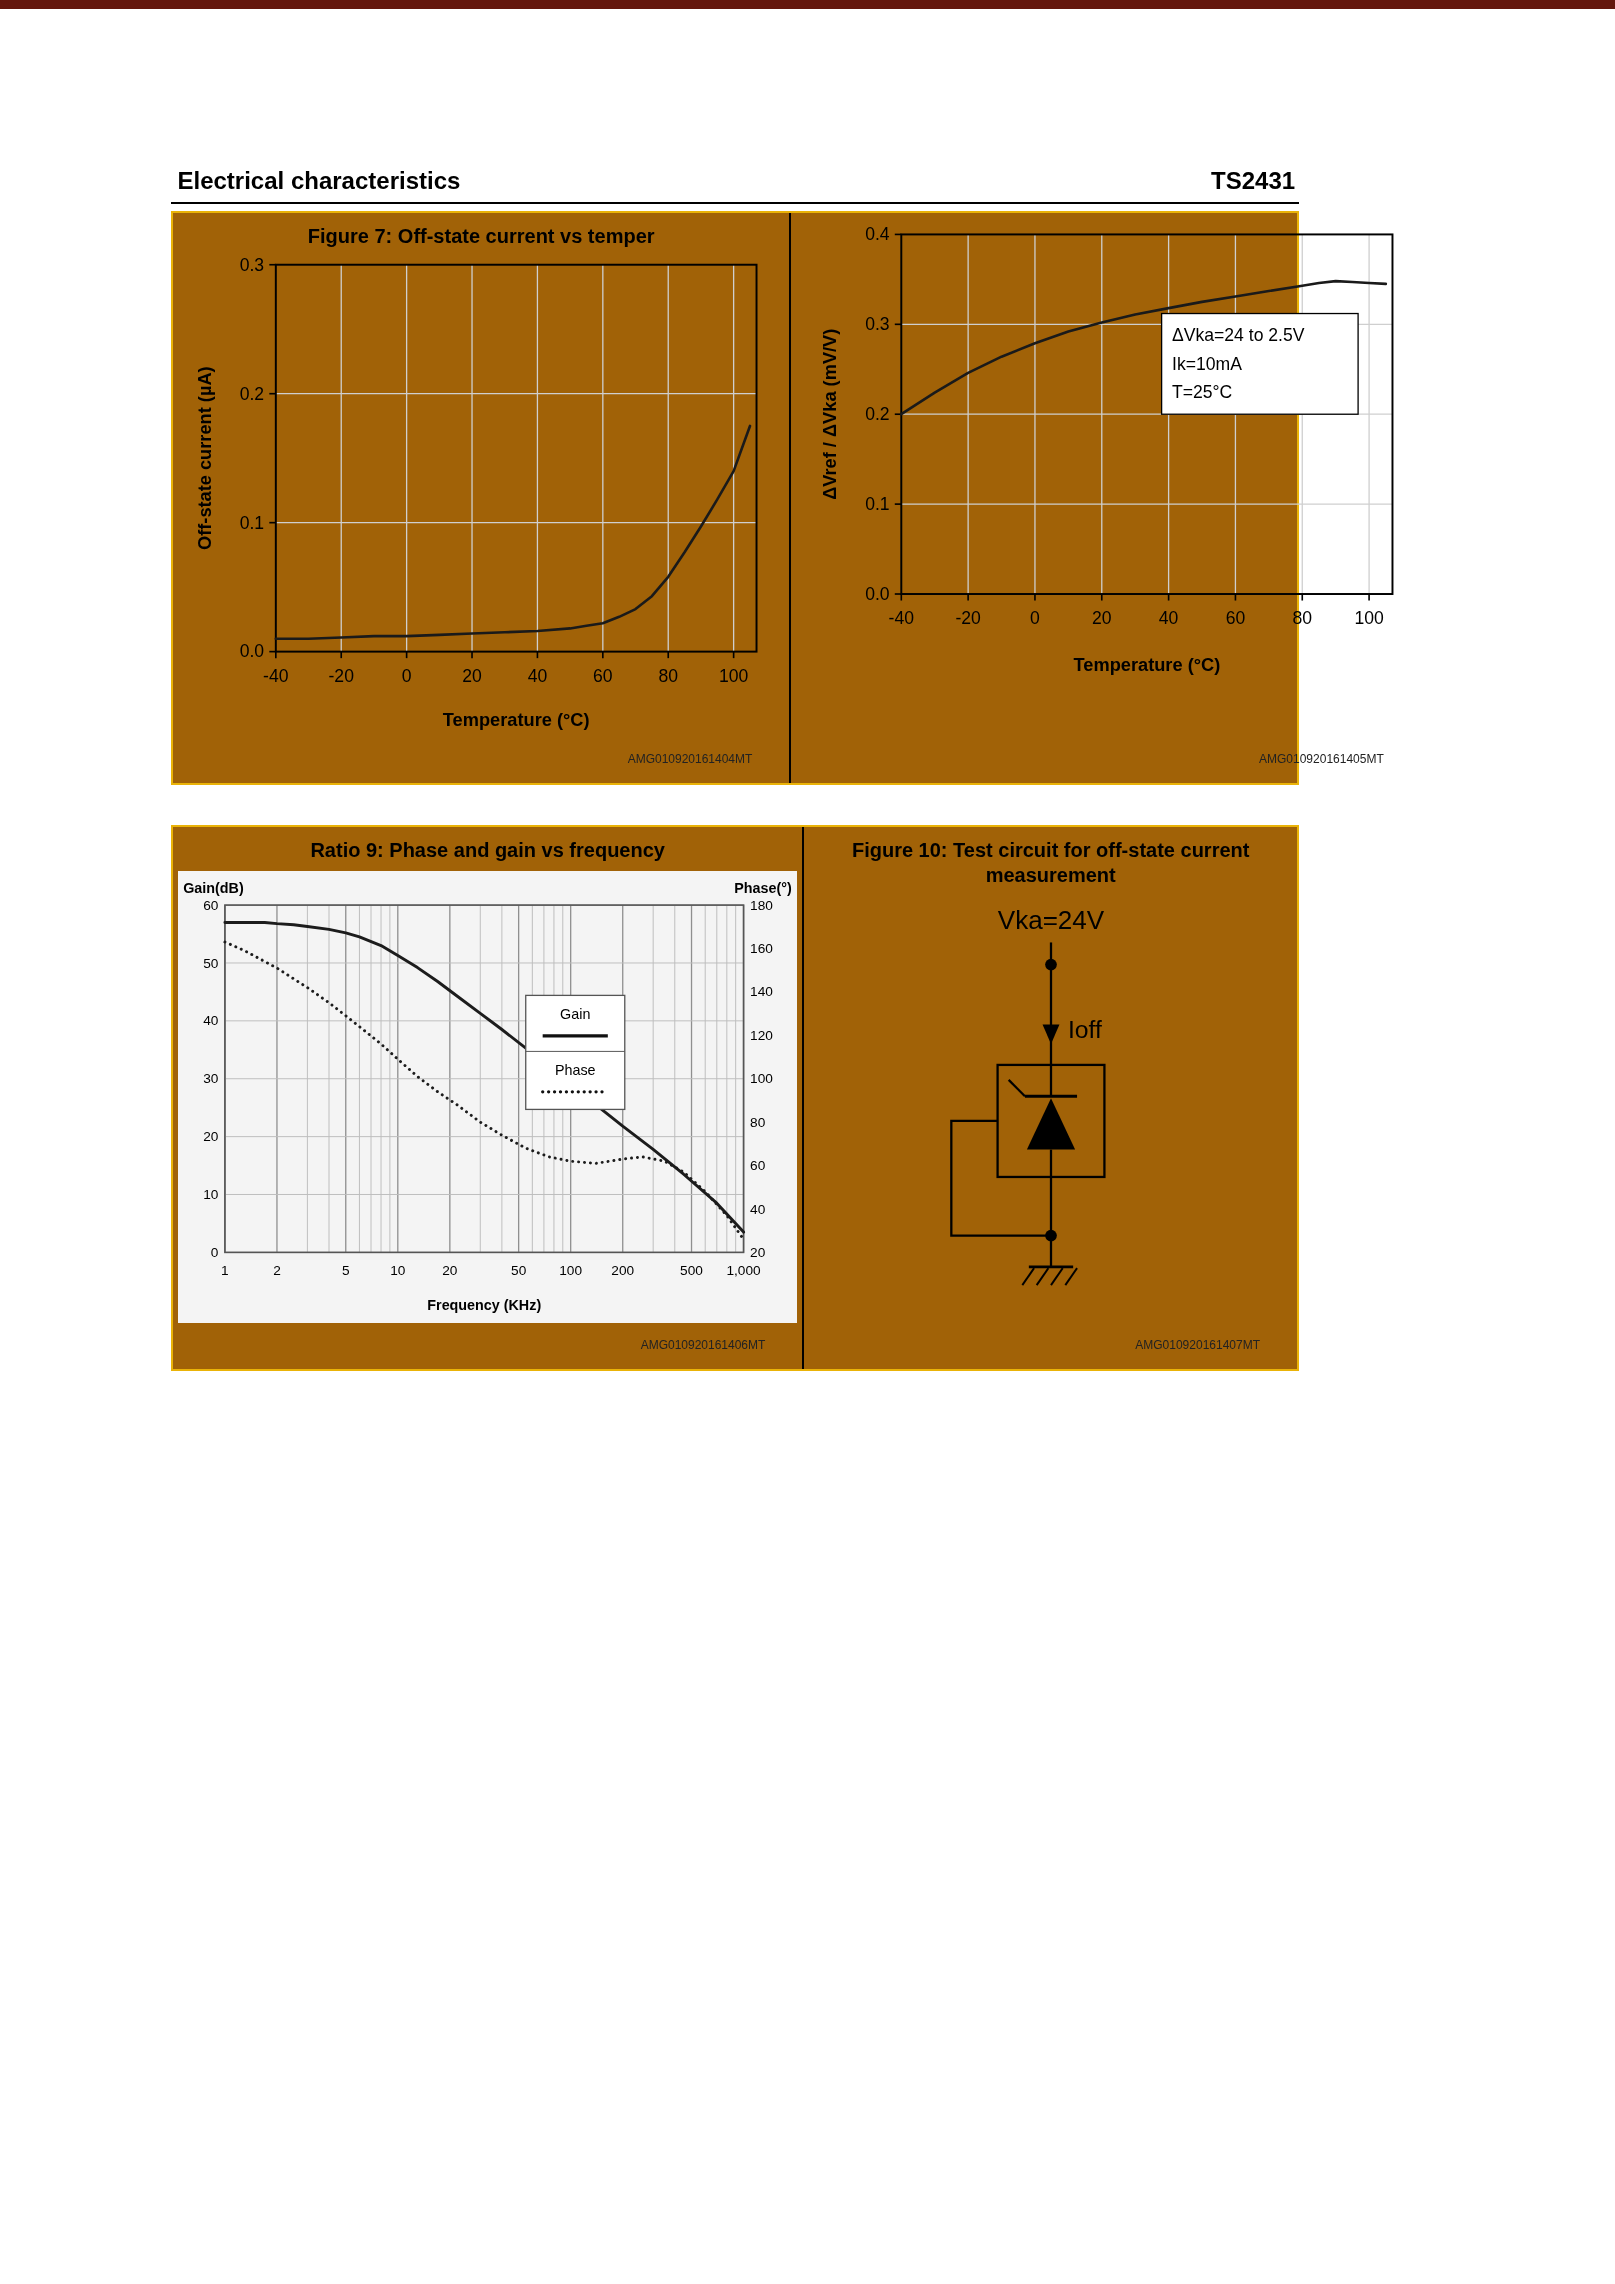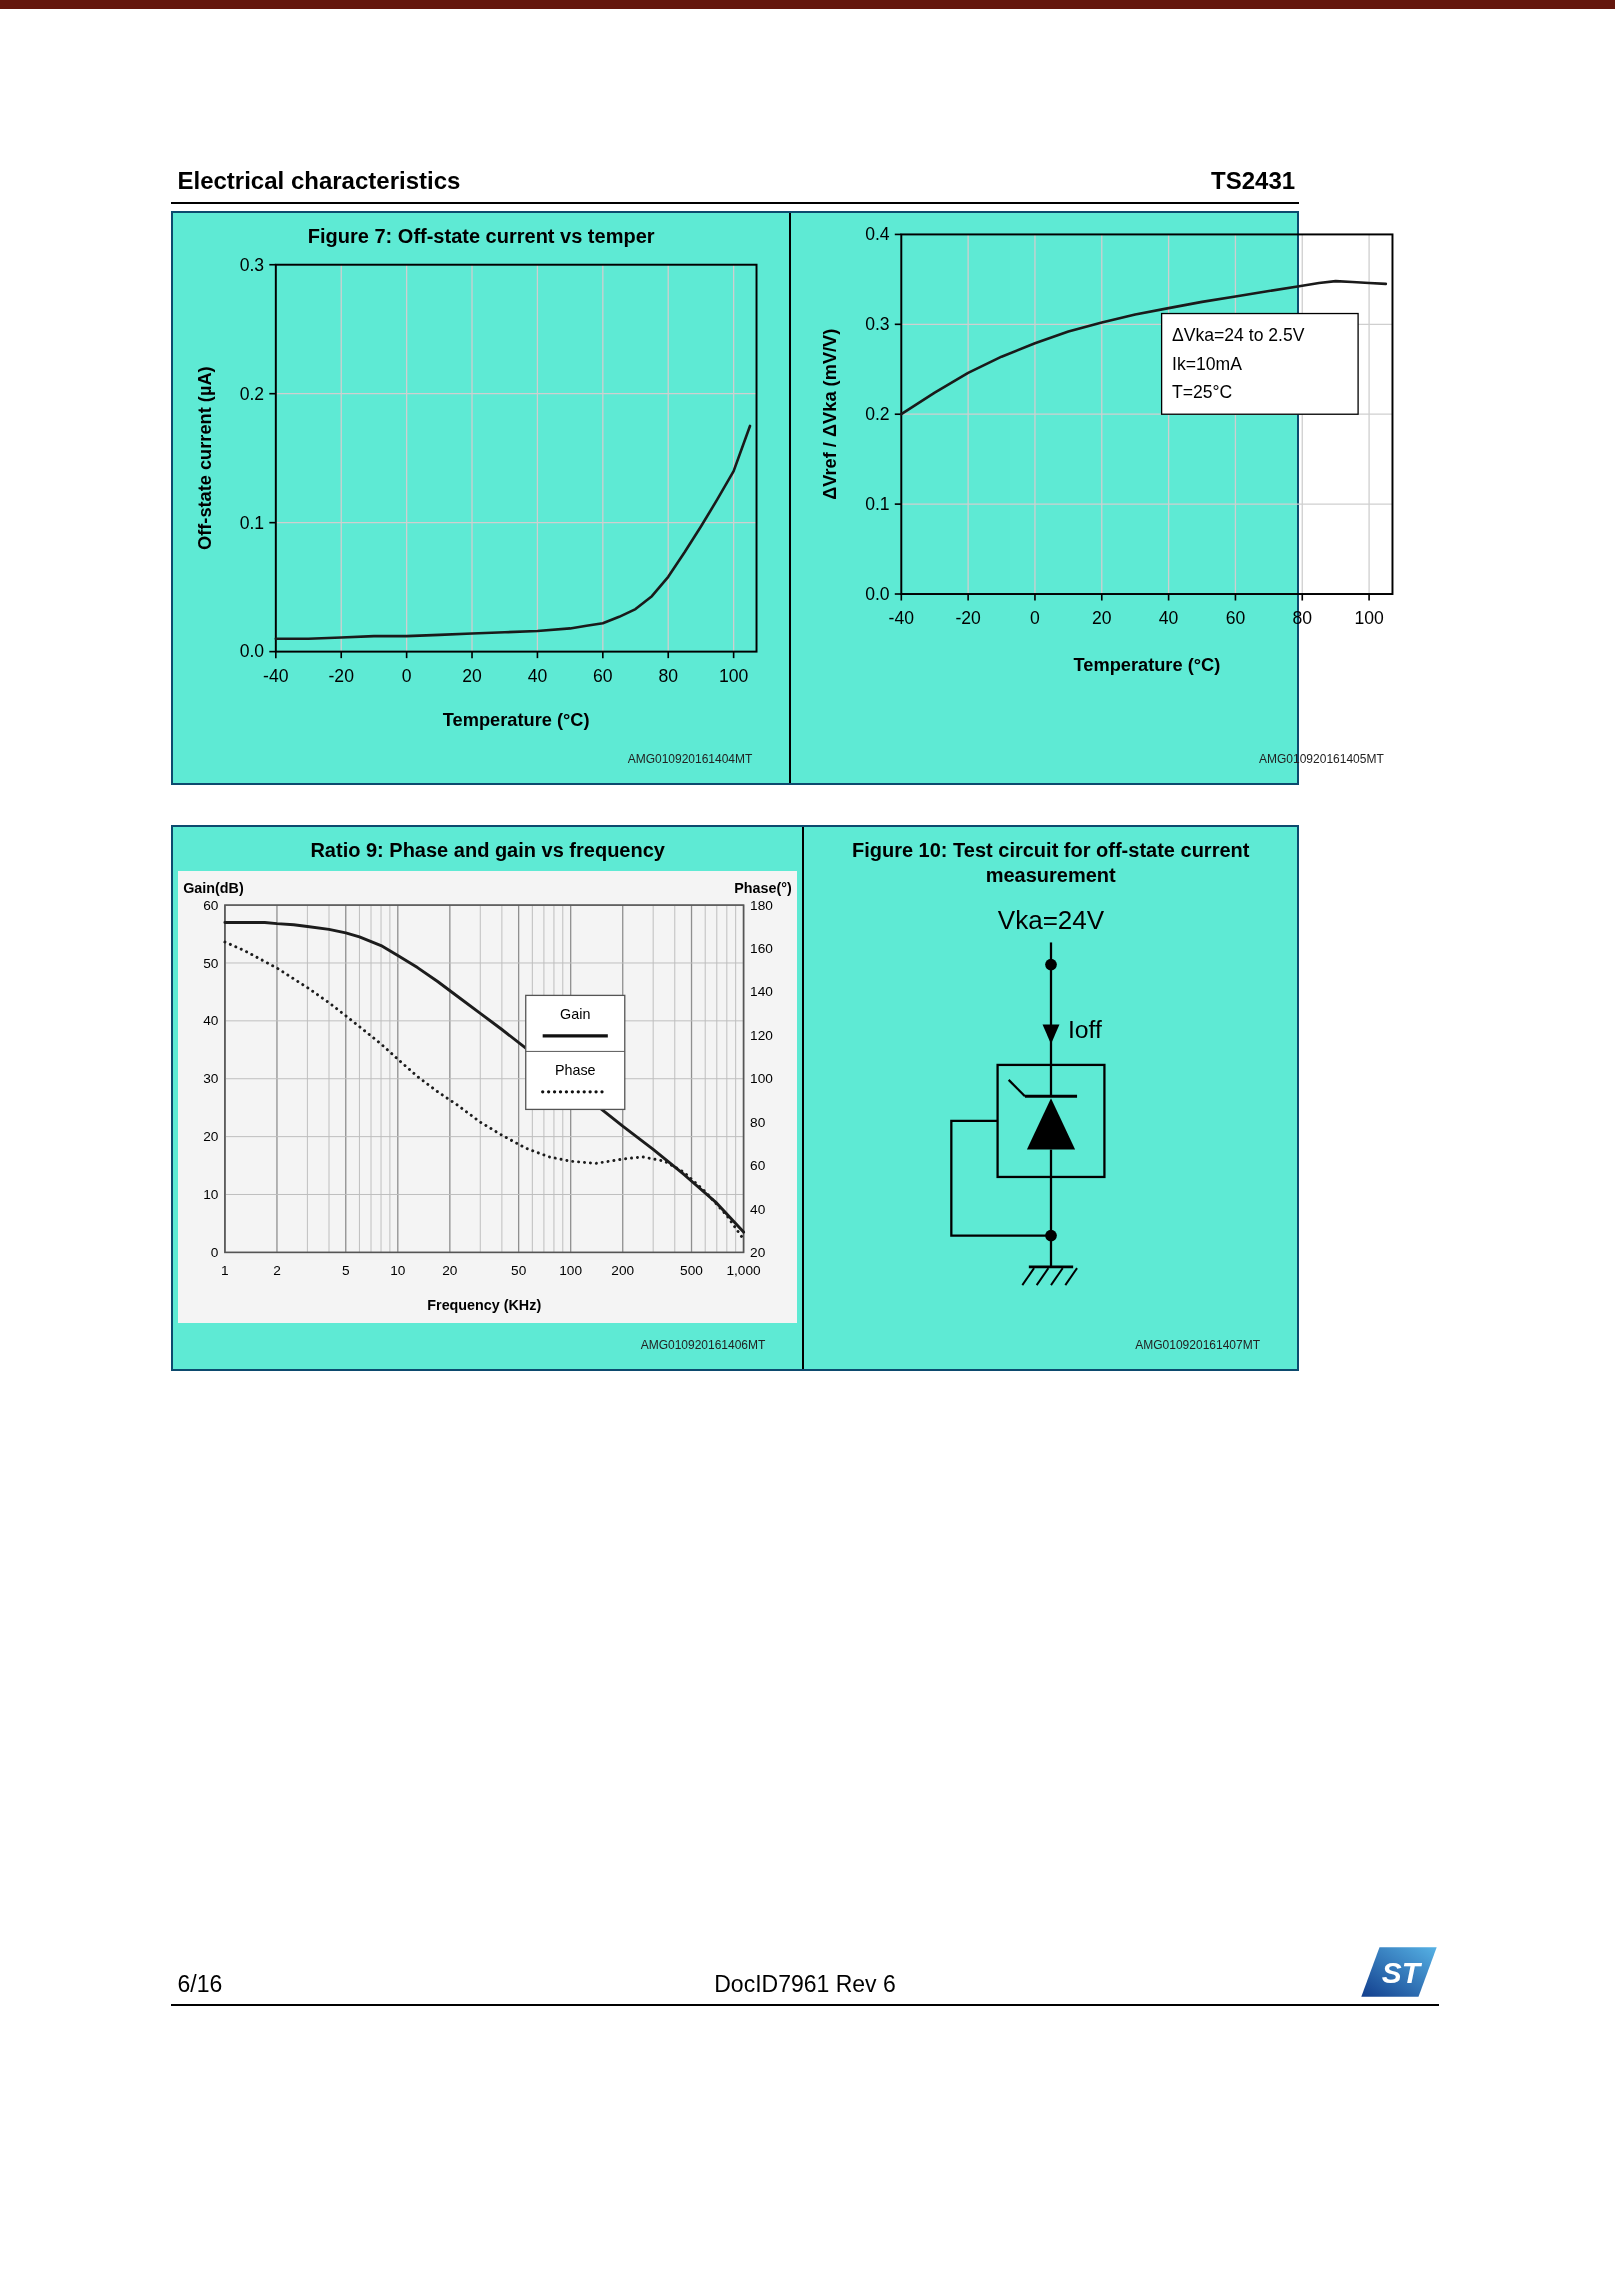--- a/index.html
+++ b/index.html
@@ -4,21 +4,21 @@
 <style>
   * { margin:0; padding:0; box-sizing:border-box; }
   html,body { background:#e9e9e9; }
   body { font-family:"Liberation Sans", sans-serif; }
   .page { position:relative; width:1616px; height:2284px; background:#ffffff; overflow:hidden; margin:0 auto; }
   .topbar { position:absolute; top:0; left:0; width:1616px; height:9px; background:#64170d; }
   .content { position:absolute; left:171px; top:167px; width:1128px; }
   .header { display:flex; justify-content:space-between; align-items:flex-end;
             font-size:24px; font-weight:bold; color:#000;
             padding:0 3.9px 6.5px 6.5px; border-bottom:2.6px solid #000; }
-  .figbox { border:2px solid #0c4a6e; margin-top:7.8px; display:grid; grid-template-columns:1fr 1fr; background:#5eead4; }
+  .figbox { border:2px solid #eab308; margin-top:7.8px; display:grid; grid-template-columns:1fr 1fr; background:#a16207; }
   .figbox.second { margin-top:40px; }
   .fig-cell { position:relative; display:flex; flex-direction:column; align-items:center;
               padding:10.4px 5.2px 46px 5.2px; min-height:542px; }
   .fig-cell.rightcell { border-left:2px solid #000; }
   .fig-title { font-size:20px; font-weight:bold; color:#000; text-align:center; line-height:1.28;
                max-width:587px; margin-bottom:3.9px; }
   .fig-title.narrow { max-width:535px; }
   .fig-caption { position:absolute; right:37px; bottom:17px; font-size:12px; color:#222; }
   .chart { display:block; }
   .fig9wrap { background:#f4f4f4; margin-top:3.9px; }
@@ -248,30 +248,14 @@
               <line x1="368" y1="562" x2="350" y2="588" stroke="#000" stroke-width="3"></line>
               <line x1="390" y1="562" x2="372" y2="588" stroke="#000" stroke-width="3"></line>
             </g>
           </svg>
         </div>
         <div class="fig-caption">AMG010920161407MT</div>
       </div>
     </div>
   </div>
 
-  <div class="footer">
-    <span class="pagenum">6/16</span>
-    <span class="docid">DocID7961 Rev 6</span>
-    <span class="logo">
-      <svg width="78" height="52" viewBox="0 0 120 80">
-        <defs>
-          <linearGradient id="stg" x1="0" y1="1" x2="1" y2="0">
-            <stop offset="0" stop-color="#123e8d"></stop>
-            <stop offset="1" stop-color="#56b2e5"></stop>
-          </linearGradient>
-        </defs>
-        <path d="M30 2 H118 L90 78 H2 Z" fill="url(#stg)"></path>
-        <text x="63" y="57" text-anchor="middle" font-size="46" font-style="italic" font-weight="bold" fill="#ffffff">ST</text>
-      </svg>
-    </span>
-  </div>
 </div>
 
 
 </body></html>

